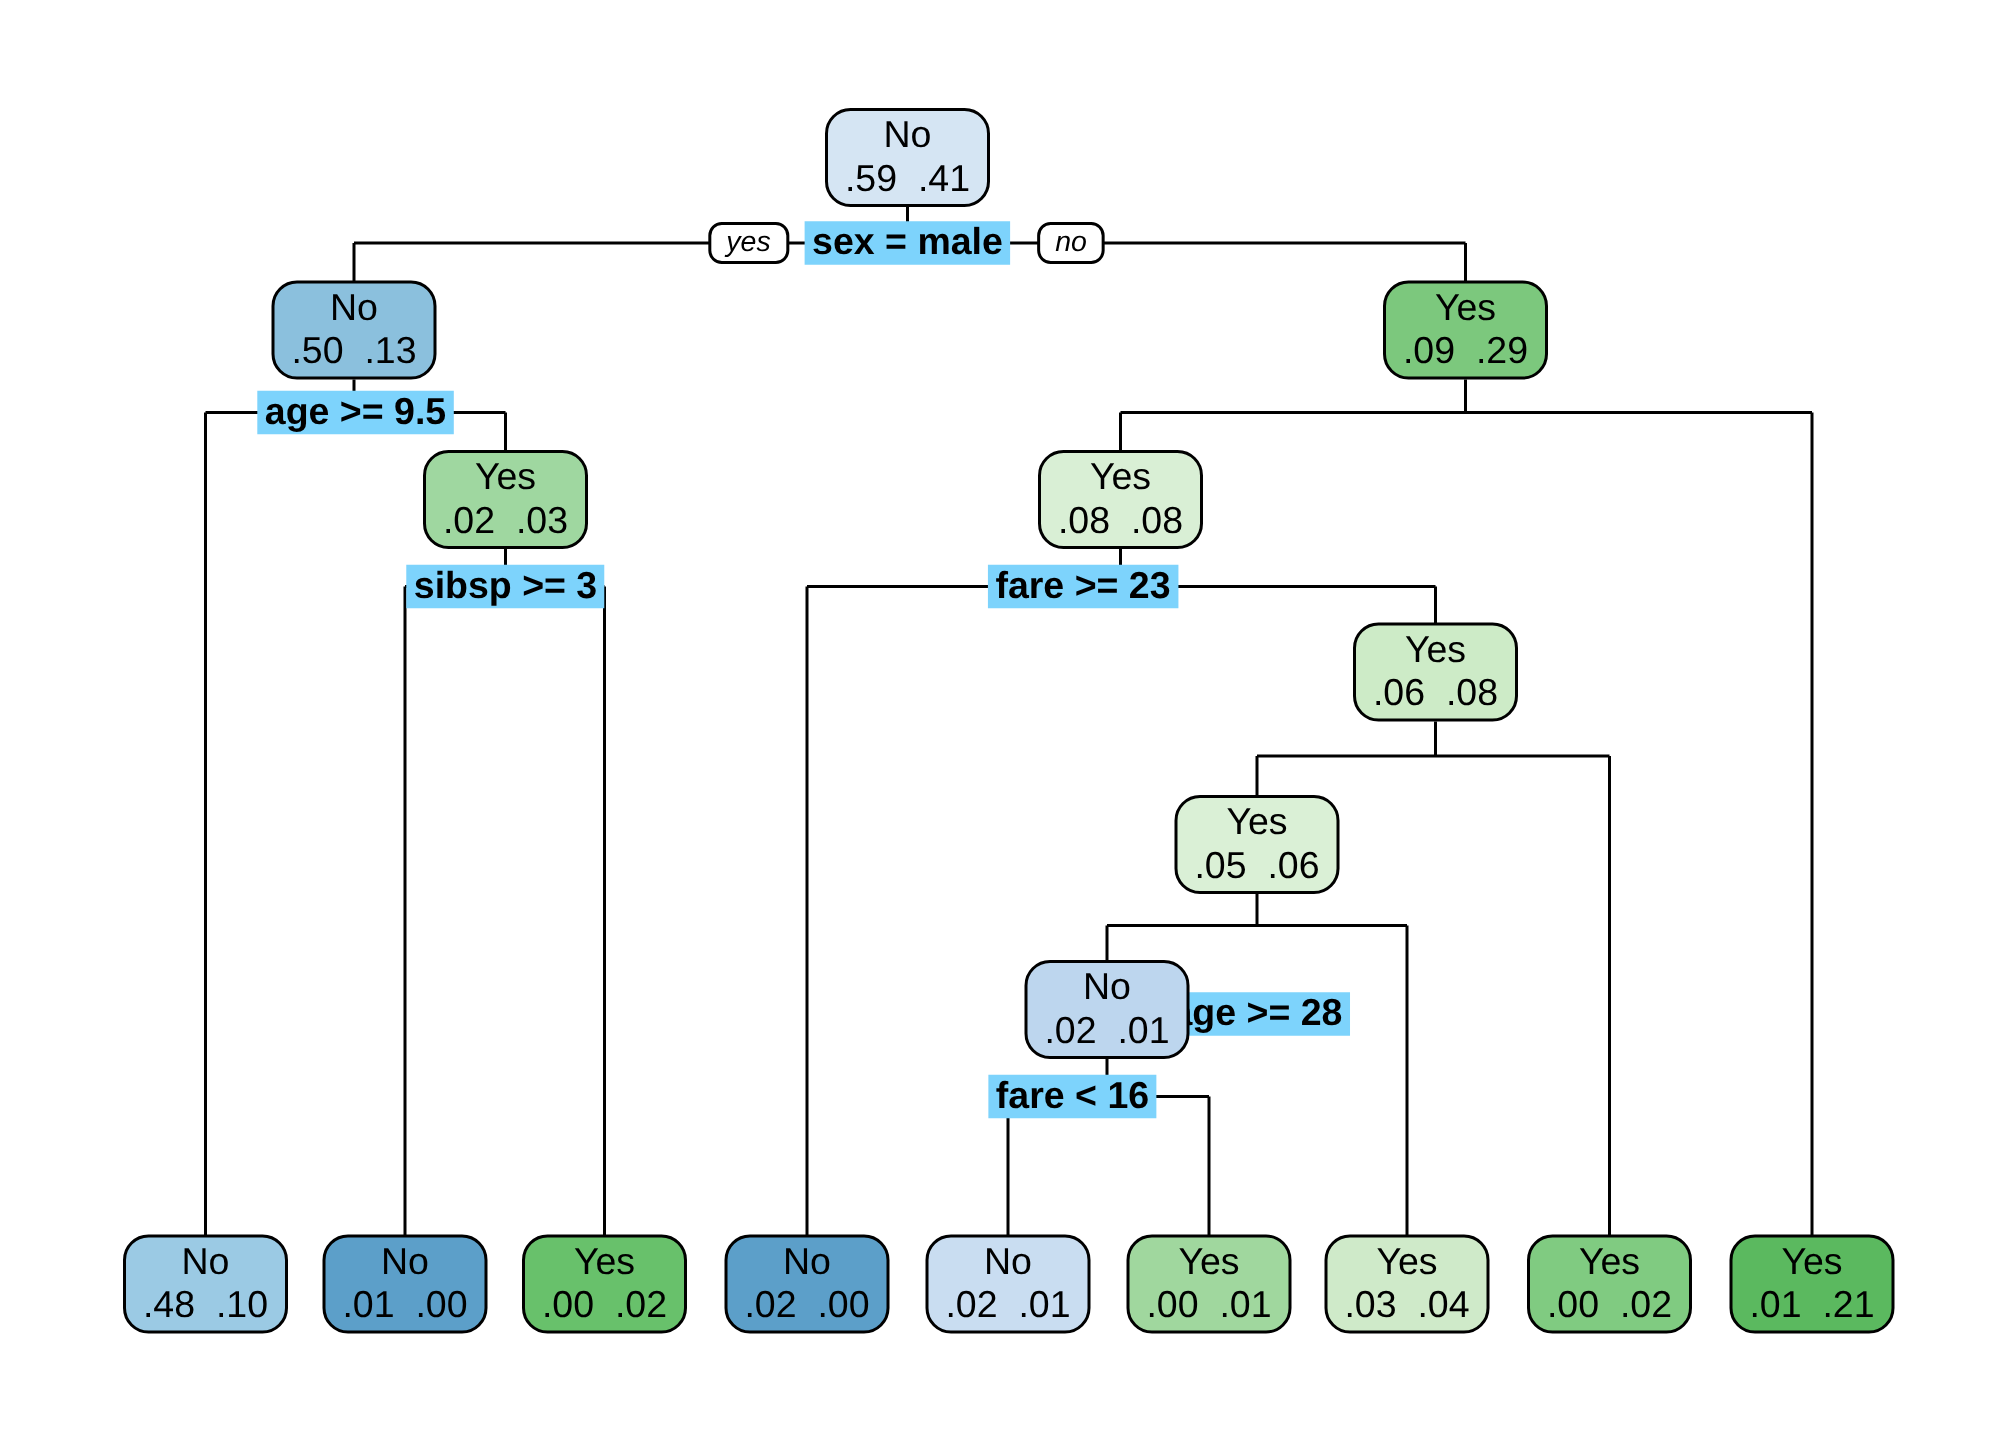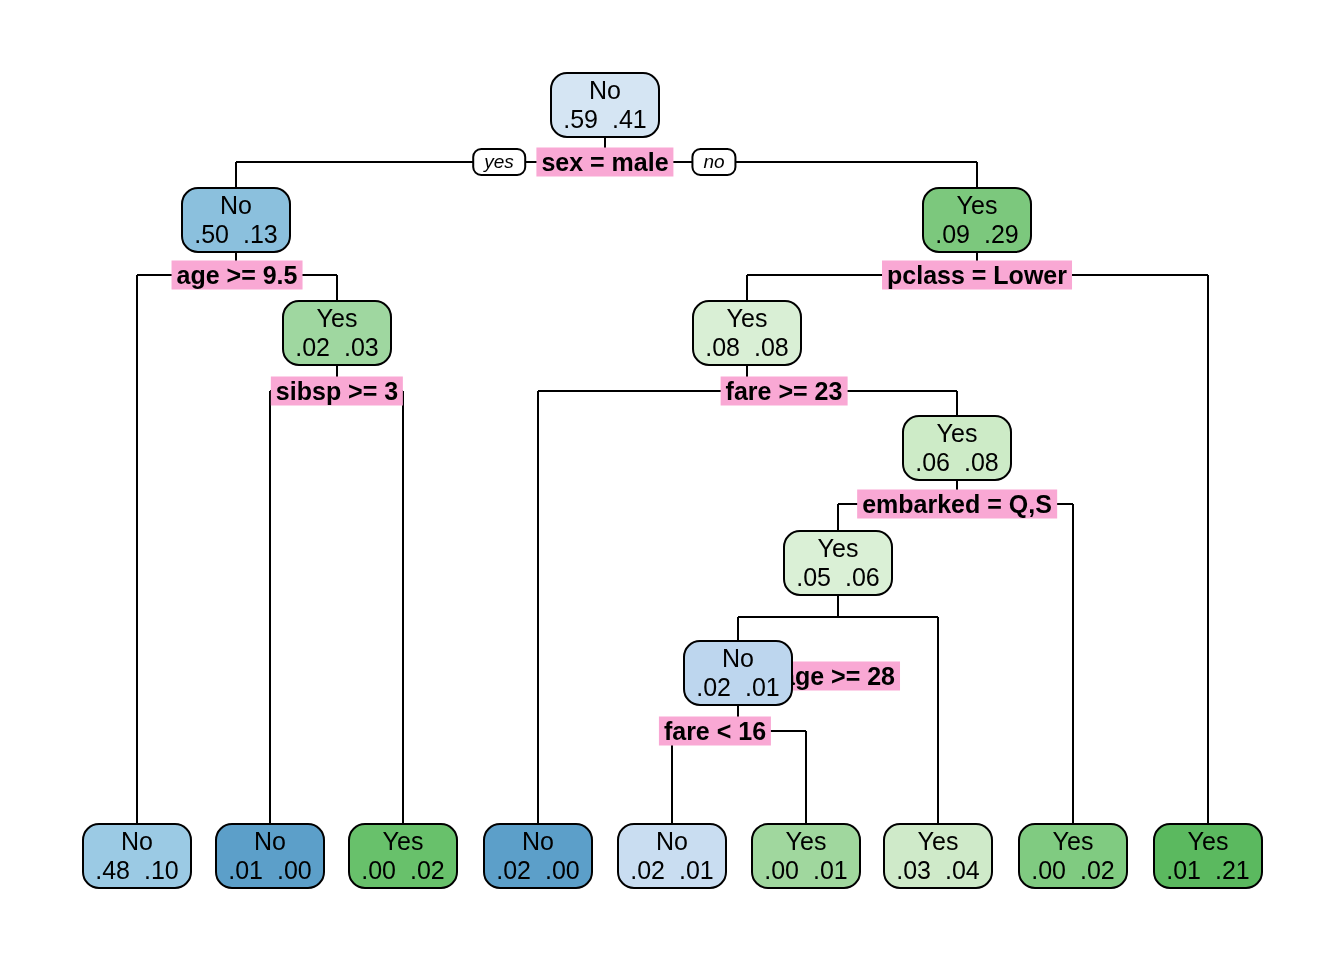--- a/index.html
+++ b/index.html
@@ -11,21 +11,21 @@
   .hline{position:absolute;height:2px;background:#000;}
   .node{
     position:absolute;width:110px;height:66px;box-sizing:border-box;
     border:2px solid #000;border-radius:17px;
     display:flex;flex-direction:column;align-items:center;justify-content:center;
     font-size:25px;line-height:29px;z-index:3;
   }
   .node-values{word-spacing:7px;letter-spacing:0px;text-align:right;}
   .split-label{
     position:absolute;transform:translate(-50%,-50%);
-    background:#f9a8d4;padding:0 5px;white-space:nowrap;
+    background:#7dd3fc;padding:0 5px;white-space:nowrap;
     font-weight:bold;font-size:25px;z-index:2;
   }
   .badge{
     position:absolute;transform:translate(-50%,-50%);box-sizing:border-box;
     background:#ffffff;border:2px solid #000;border-radius:9px;
     padding:0 10px;height:28px;line-height:24px;
     font-style:italic;font-size:19px;z-index:2;white-space:nowrap;
   }
 </style>
 </head>
@@ -54,27 +54,25 @@
     <div class="vline" style="left: 1072px; top: 504px; height: 320px;"></div>
     <div class="vline" style="left: 737px; top: 617px; height: 24px;"></div>
     <div class="vline" style="left: 937px; top: 617px; height: 207px;"></div>
     <div class="vline" style="left: 671px; top: 731px; height: 93px;"></div>
     <div class="vline" style="left: 805px; top: 731px; height: 93px;"></div>
     <div class="hline" style="left: 236px; top: 161px; width: 741px;"></div>
     <div class="split-label" style="left: 605px; top: 162px;">sex = male</div>
     <div class="hline" style="left: 137px; top: 274px; width: 200px;"></div>
     <div class="split-label" style="left: 237px; top: 275px;">age &gt;= 9.5</div>
     <div class="hline" style="left: 747px; top: 274px; width: 461px;"></div>
-    <div class="split-label" style="left: 977px; top: 275px;">pclass = Lower</div>
     <div class="hline" style="left: 270px; top: 390px; width: 133px;"></div>
     <div class="split-label" style="left: 337px; top: 391px;">sibsp &gt;= 3</div>
     <div class="hline" style="left: 538px; top: 390px; width: 419px;"></div>
-    <div class="split-label" style="left: 784px; top: 391px;">fare &gt;= 23</div>
+    <div class="split-label" style="left: 722px; top: 391px;">fare &gt;= 23</div>
     <div class="hline" style="left: 838px; top: 503px; width: 235px;"></div>
-    <div class="split-label" style="left: 957px; top: 504px;">embarked = Q,S</div>
     <div class="hline" style="left: 738px; top: 616px; width: 200px;"></div>
     <div class="split-label" style="left: 838px; top: 636px; margin-top: 40px;">age &gt;= 28</div>
     <div class="hline" style="left: 672px; top: 730px; width: 134px;"></div>
     <div class="split-label" style="left: 715px; top: 731px;">fare &lt; 16</div>
     <div class="badge" style="left: 499px; top: 162px;">yes</div>
     <div class="badge" style="left: 714px; top: 162px;">no</div>
     <div class="node" style="left: 550px; top: 72px; background: rgb(213, 229, 243);">
       <div class="node-class">No</div>
       <div class="node-values">.59 .41</div>
     </div>

